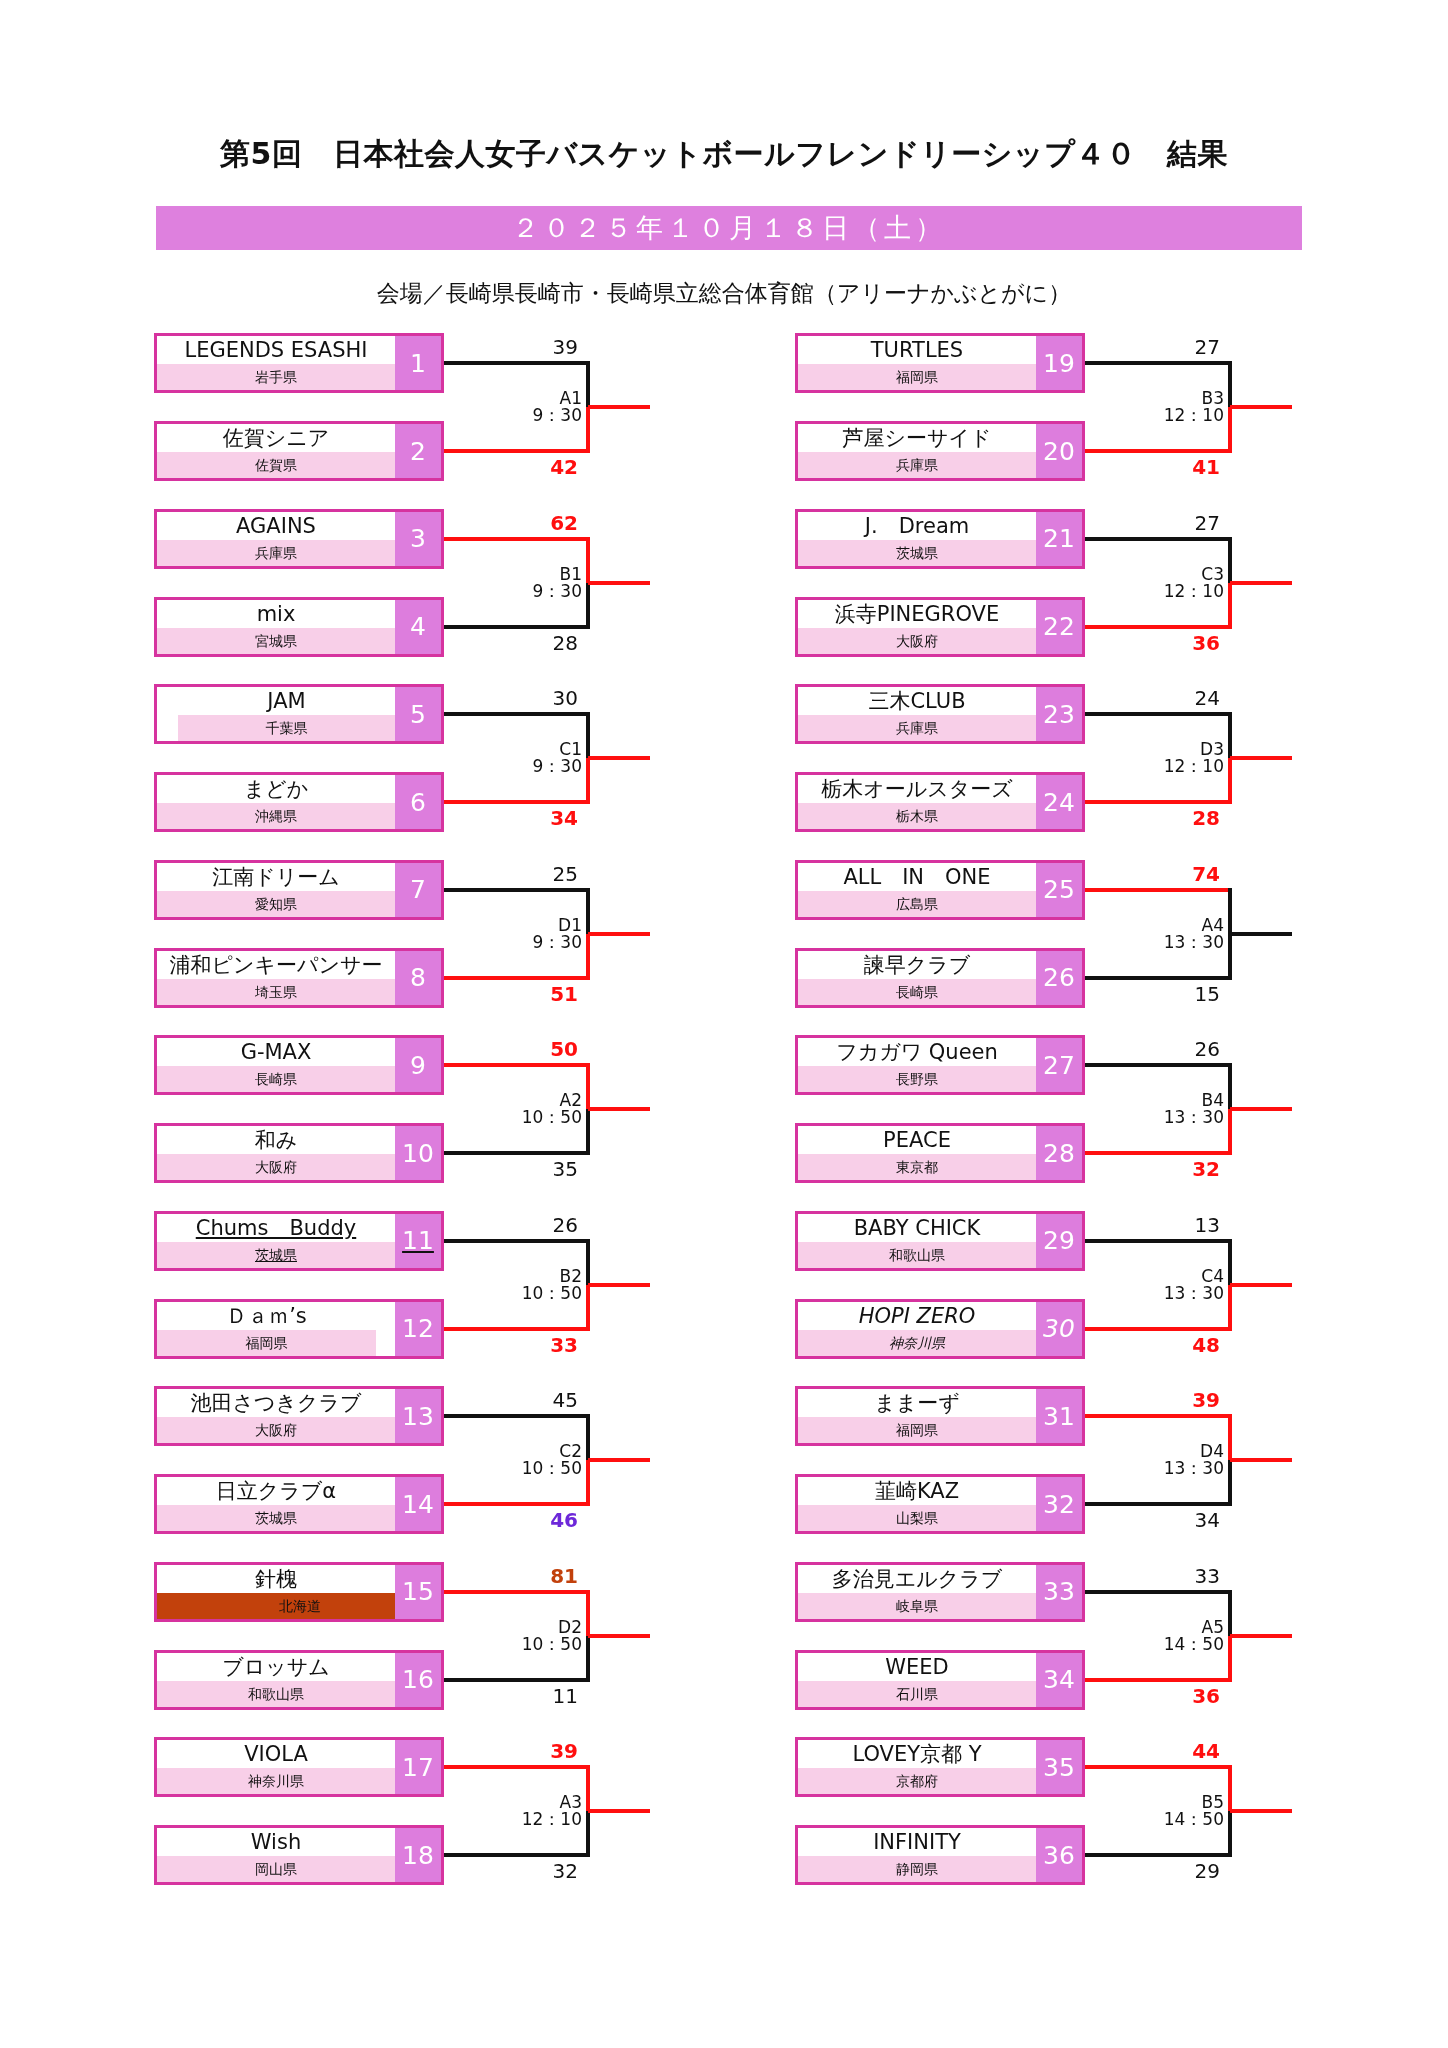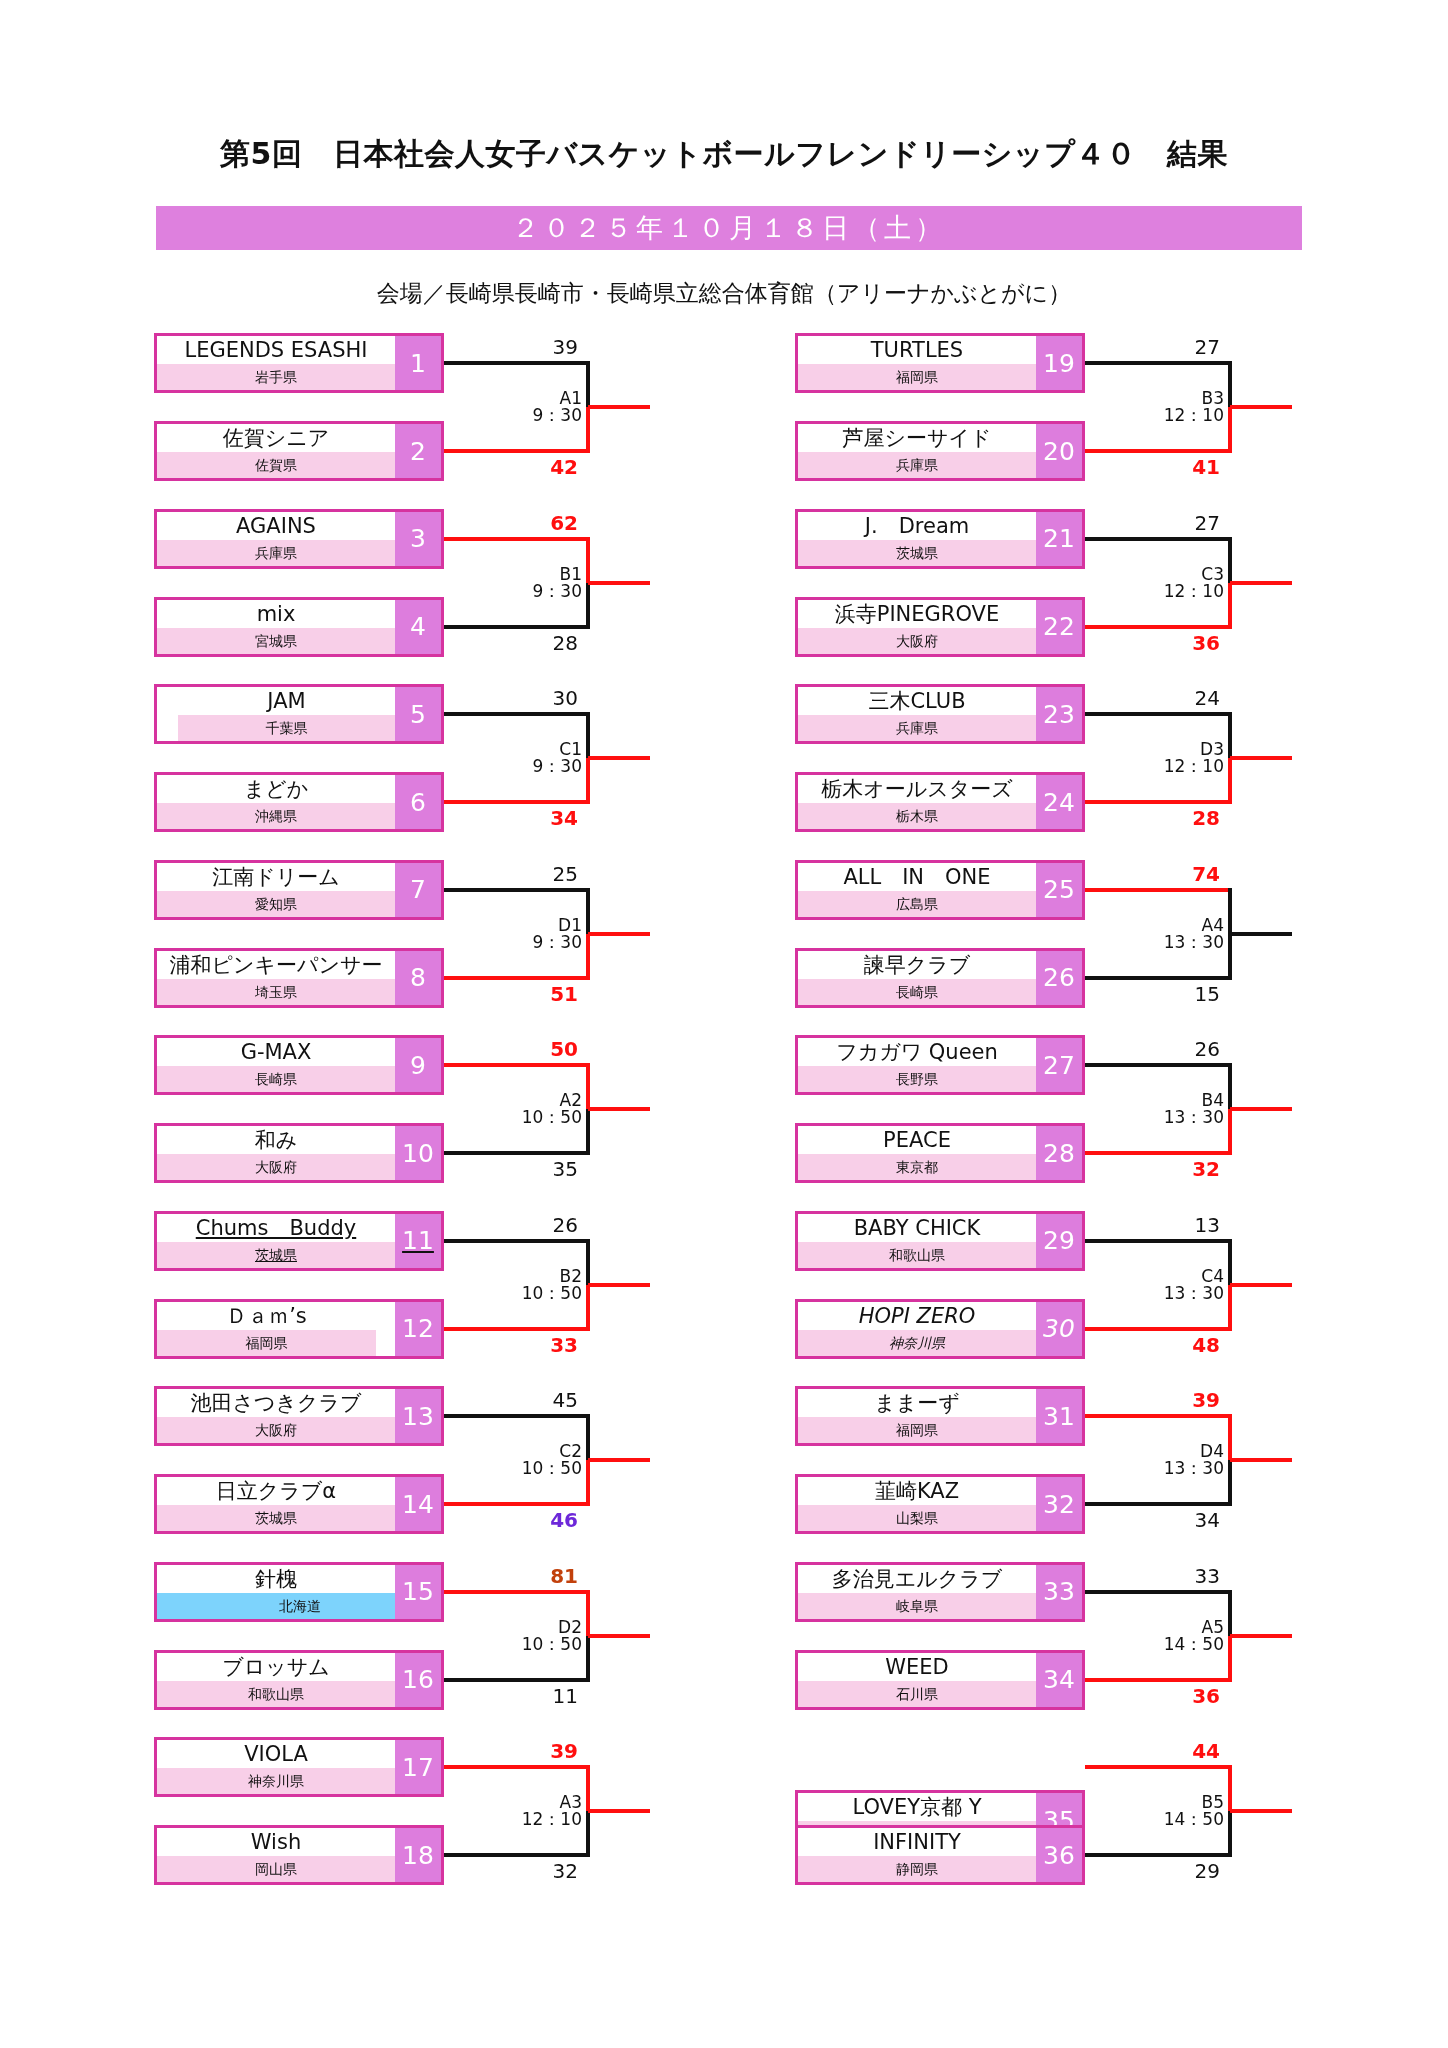--- a/index.html
+++ b/index.html
@@ -205,21 +205,21 @@
     <div class="line red" style="left: 586px; top: 1460px; width: 4px; height: 46px; background: rgb(255, 15, 15);"></div>
     <div class="score win" style="left: 518px; top: 1508px; color: #6d28d9;">46</div>
     <div class="line red" style="left: 588px; top: 1458px; width: 62px; height: 4px; background: rgb(255, 15, 15);"></div>
     <div class="mlabel" style="left: 502px; top: 1443px;">
       <div>C2</div>
       <div>10：50</div>
     </div>
     <div class="team" style="left: 154px; top: 1561.5px; border-color: rgb(214, 51, 159);">
       <div class="info">
         <div class="name">針槐</div>
-        <div class="pref" style="background: #7dd3fc; padding-left: 48px;">北海道</div>
+        <div class="pref" style="background: #c2410c; padding-left: 48px;">北海道</div>
       </div>
       <div class="seed" style="background: rgb(221, 125, 221);">15</div>
     </div>
     <div class="line red" style="left: 444px; top: 1589.5px; width: 146px; height: 4px; background: rgb(255, 15, 15);"></div>
     <div class="line red" style="left: 586px; top: 1589.5px; width: 4px; height: 46px; background: rgb(255, 15, 15);"></div>
     <div class="score win" style="left: 518px; top: 1563.5px; color: #c2410c;">81</div>
     <div class="team" style="left: 154px; top: 1649.5px; border-color: rgb(214, 51, 159);">
       <div class="info">
         <div class="name">ブロッサム</div>
         <div class="pref" style="background: rgb(248, 207, 232);">和歌山県</div>
@@ -452,21 +452,21 @@
       <div class="seed" style="background: rgb(221, 125, 221);">34</div>
     </div>
     <div class="line red" style="left: 1085px; top: 1677.5px; width: 147px; height: 4px; background: rgb(255, 15, 15);"></div>
     <div class="line red" style="left: 1228px; top: 1635.5px; width: 4px; height: 46px; background: rgb(255, 15, 15);"></div>
     <div class="score win" style="left: 1160px; top: 1683.5px; color: rgb(255, 15, 15);">36</div>
     <div class="line red" style="left: 1230px; top: 1633.5px; width: 62px; height: 4px; background: rgb(255, 15, 15);"></div>
     <div class="mlabel" style="left: 1144px; top: 1618.5px;">
       <div>A5</div>
       <div>14：50</div>
     </div>
-    <div class="team" style="left: 795px; top: 1790px; border-color: rgb(214, 51, 159);">
+    <div class="team" style="left: 795px; top: 1737px; border-color: rgb(214, 51, 159);">
       <div class="info">
         <div class="name">LOVEY京都 Y</div>
         <div class="pref" style="background: rgb(248, 207, 232);">京都府</div>
       </div>
       <div class="seed" style="background: rgb(221, 125, 221);">35</div>
     </div>
     <div class="line red" style="left: 1085px; top: 1765px; width: 147px; height: 4px; background: rgb(255, 15, 15);"></div>
     <div class="line red" style="left: 1228px; top: 1765px; width: 4px; height: 46px; background: rgb(255, 15, 15);"></div>
     <div class="score win" style="left: 1160px; top: 1739px; color: rgb(255, 15, 15);">44</div>
     <div class="team" style="left: 795px; top: 1825px; border-color: rgb(214, 51, 159);">

